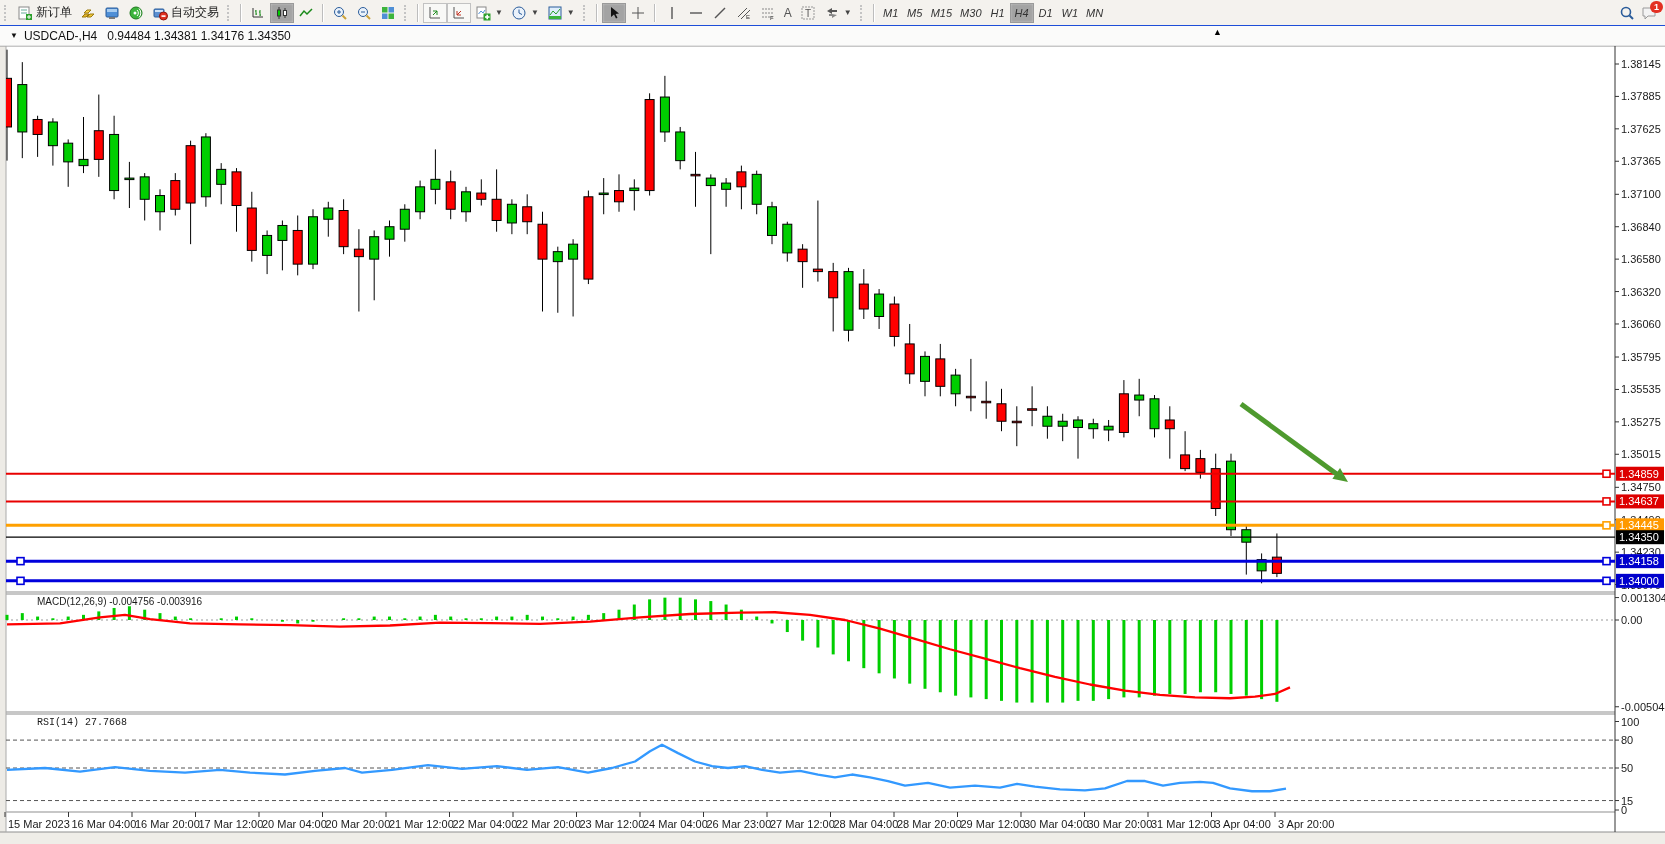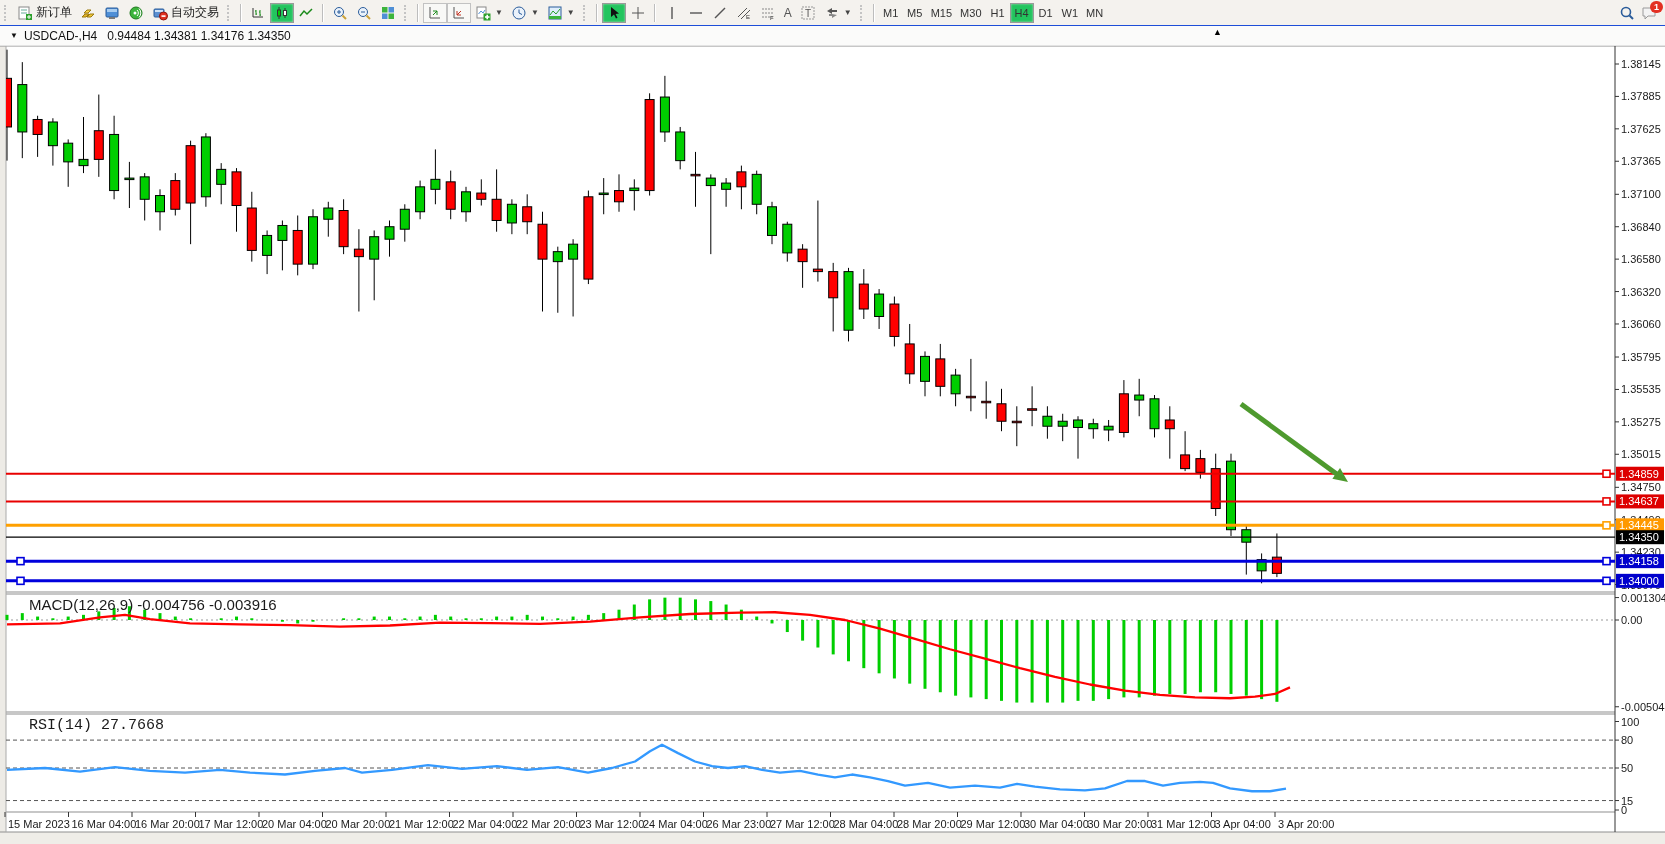--- a/index.html
+++ b/index.html
@@ -4,38 +4,38 @@
 <style>
   html,body{margin:0;padding:0;}
   body{width:1665px;height:844px;position:relative;overflow:hidden;
        font-family:"Liberation Sans",sans-serif;background:#efede8;}
   .toolbar{position:absolute;left:0;top:0;width:1665px;height:25px;
            background:#f4f2ee;border-bottom:1px solid #1d4ed8;
            display:flex;align-items:center;z-index:3;font-size:12px;color:#222;}
   .tbtn{display:flex;align-items:center;gap:3px;border:1px solid transparent;
         background:transparent;padding:1px 3px;height:20px;font-size:12px;
         font-family:"Liberation Sans",sans-serif;color:#222;}
-  .tbtn.pressed{border:1px solid #9a9a9a;background:#22c55e;box-shadow:inset 0 0 2px #cfcfcf;}
+  .tbtn.pressed{border:1px solid #9a9a9a;background:#a3a3a3;box-shadow:inset 0 0 2px #cfcfcf;}
   .tbtn.bordered{border:1px solid #c2c2c2;background:#f8f8f6;}
   .grip{width:3px;height:16px;margin:0 4px;border-left:2px dotted #c4c4c4;}
   .sep{width:1px;height:18px;background:#bdbdbd;border-right:1px solid #ffffff;margin:0 4px;}
   .dd{font-size:8px;color:#444;margin-left:1px;}
-  .tf{min-width:24px;justify-content:center;color:#333;font-size:11px;}
+  .tf{min-width:24px;justify-content:center;color:#333;font-size:11px;font-style:italic;}
   .ic{width:16px;height:16px;display:block;}
   .toolbar-right{margin-left:auto;display:flex;align-items:center;margin-right:8px;gap:6px;}
   .chatwrap{position:relative;}
   .badge{position:absolute;top:-4px;right:-6px;background:#e33022;color:#fff;
          border-radius:8px;font-size:9px;font-weight:bold;padding:1px 4px;line-height:10px;}
   .titlebar{position:absolute;left:0;top:26px;width:1665px;height:19px;background:#fbfbfa;
             border-bottom:1px solid #e3e3e3;display:flex;align-items:center;z-index:3;
             font-size:12px;color:#111;}
   .titlebar .tri{font-size:8px;margin:0 6px 0 10px;color:#111;}
   .shift-marker{position:absolute;left:1213px;top:27px;font-size:9px;color:#000;z-index:4;}
   #cv{position:absolute;left:0;top:0;z-index:1;}
-  .panel-label{position:absolute;z-index:2;font-size:15px;color:#1a1a1a;left:2px;padding-left:27px;}
+  .panel-label{position:absolute;z-index:2;font-size:10px;color:#1a1a1a;left:10px;padding-left:27px;}
   #macd-label{top:596px;}
   #rsi-label{top:717px;font-family:Liberation Mono, monospace;}
 </style>
 </head>
 <body>
 
 <div class="toolbar">
   <span class="grip"></span>
 
   <button class="tbtn">

